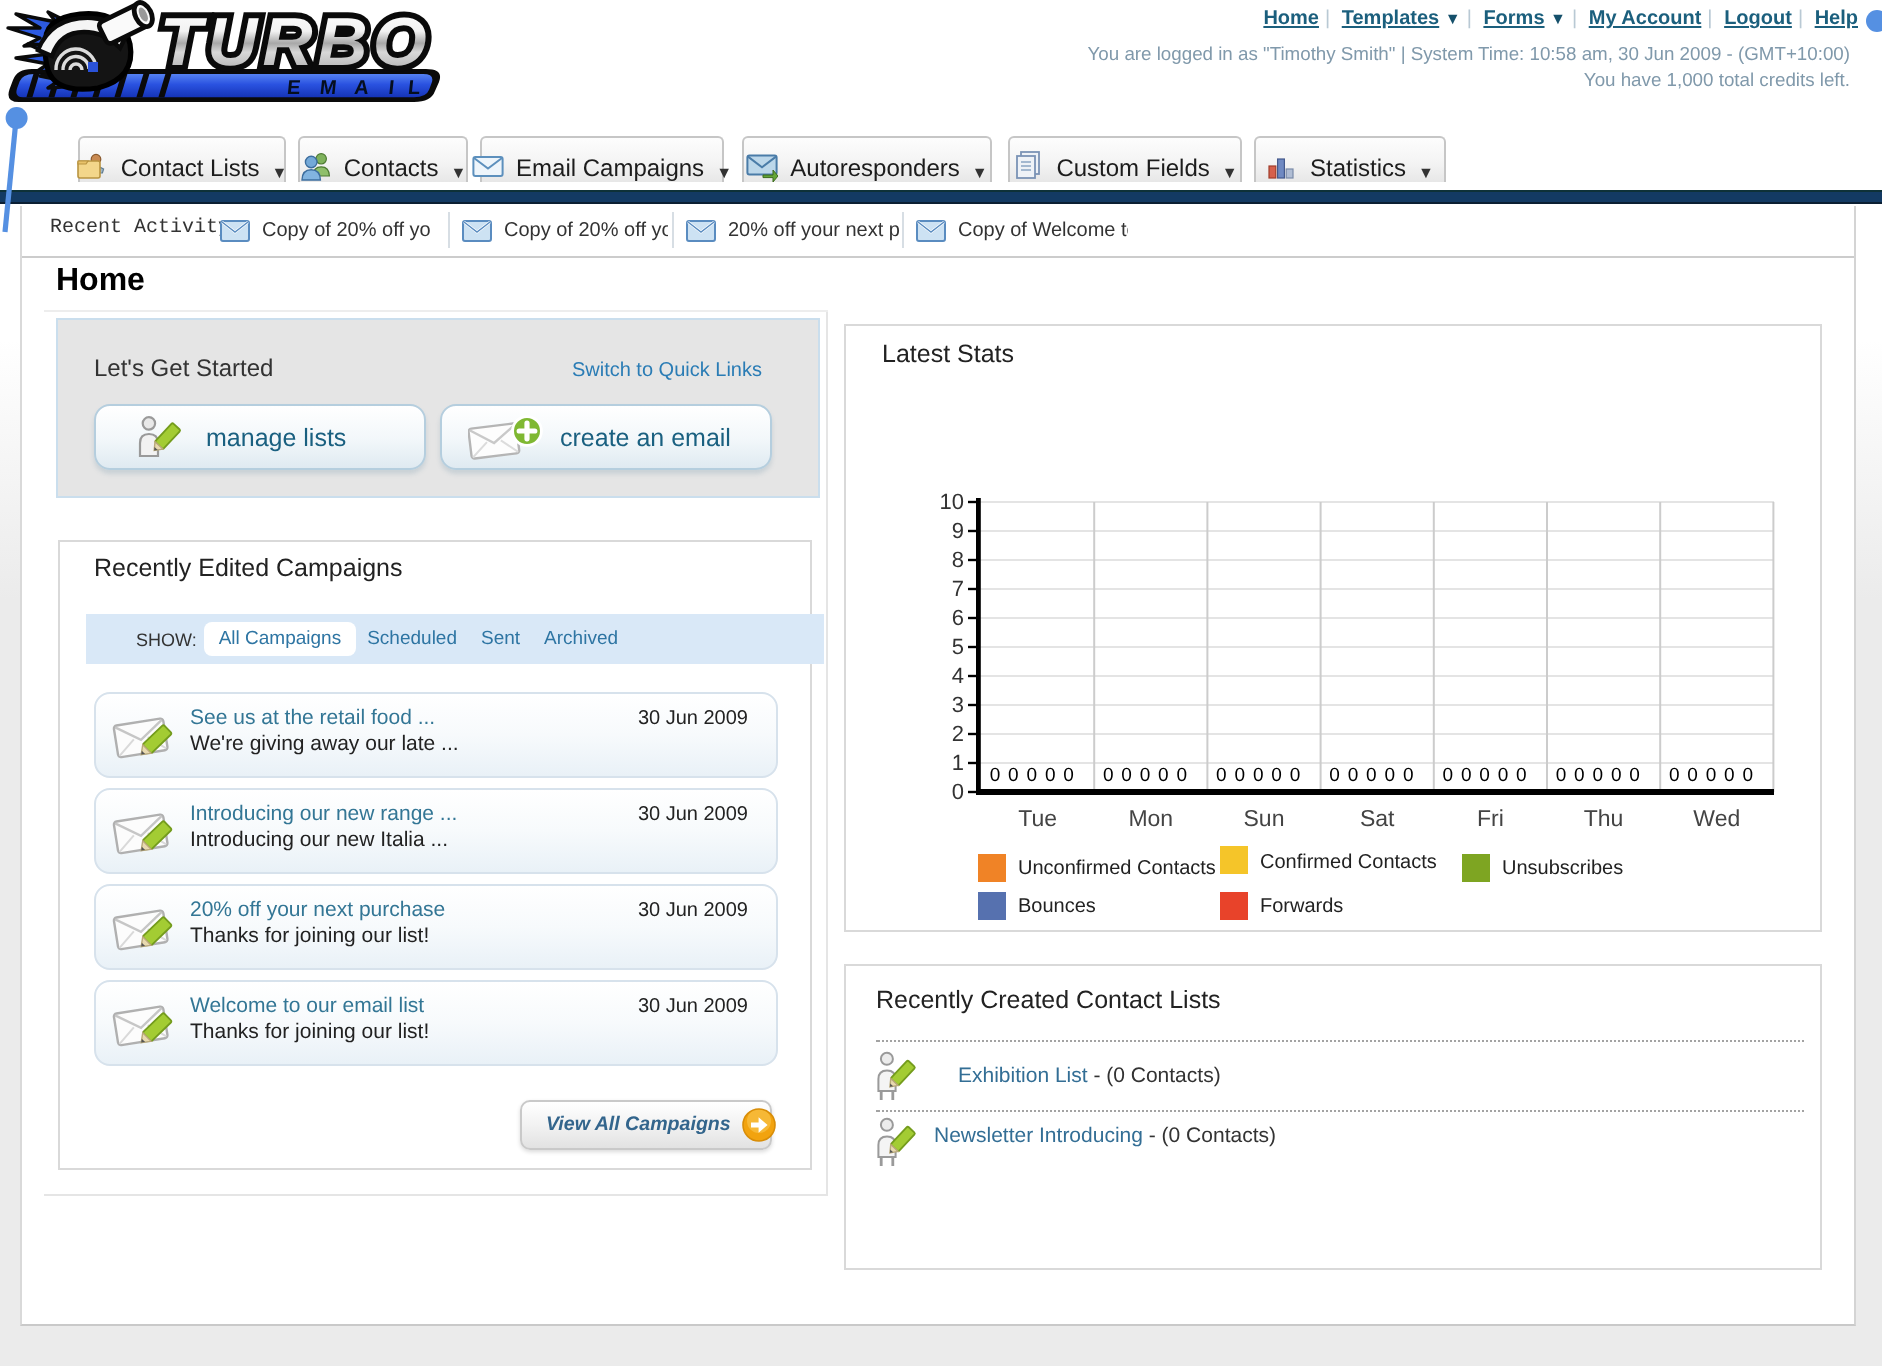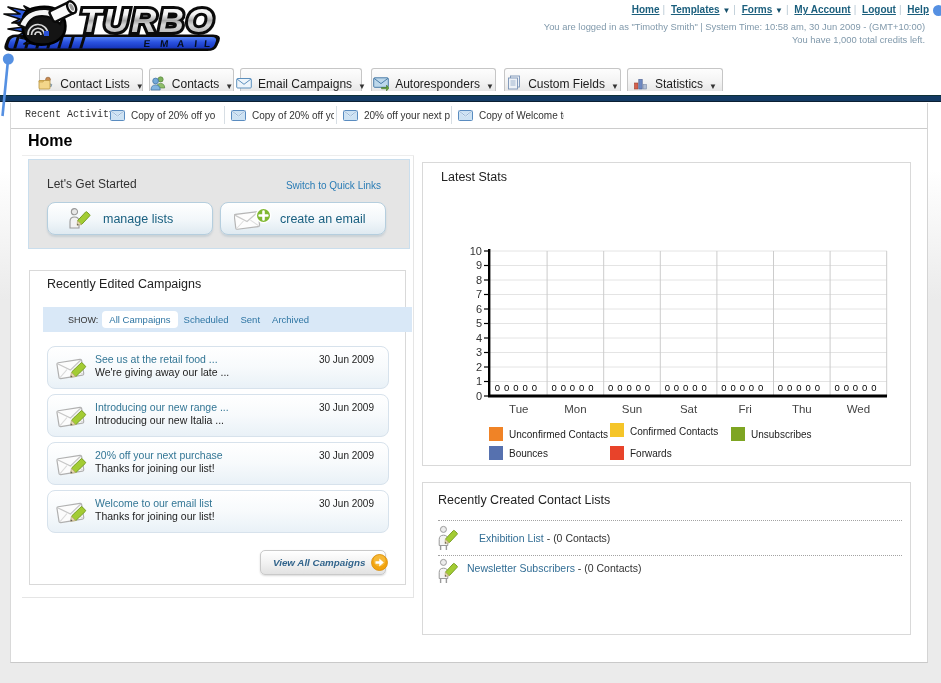--- a/index.html
+++ b/index.html
@@ -453,14 +453,14 @@
         <path d="M7.5 1.4 A3 3 0 1 1 7.4 7.4 A3 3 0 0 1 7.5 1.4" fill="#ececec" stroke="#9a9a9a" stroke-width="1"></path>
         <path d="M3.2 20.5 L3.2 14.5 Q3.2 10.2 7.5 10.2 Q11.8 10.2 11.8 14.5 L11.8 20.5 Z" fill="#f4f4f4" stroke="#9a9a9a" stroke-width="1"></path>
         <path d="M4.6 20.5 L4.6 25 M10.4 20.5 L10.4 25" stroke="#9a9a9a" stroke-width="1.4"></path>
         <g transform="rotate(-47 14 13)">
           <rect x="9.8" y="10.4" width="12.6" height="5.3" rx="0.8" fill="#a3cc33" stroke="#749c1d" stroke-width="0.9"></rect>
           <path d="M9.9 10.5 L6.6 13 L9.9 15.5 Z" fill="#e8d9b0" stroke="#b9a97a" stroke-width="0.7"></path>
           <path d="M7.9 12 L6.6 13 L7.9 14 Z" fill="#555"></path>
         </g>
       </g>
     </svg>
-  <div class="clitem" style="left:44px;top:79px;"><a href="#">Newsletter Subscribers</a> - (0 Contacts)</div>
+  <div class="clitem" style="left:44px;top:79px;"><a href="#">Newsletter Introducing</a> - (0 Contacts)</div>
 </div>
 
 </body></html>

